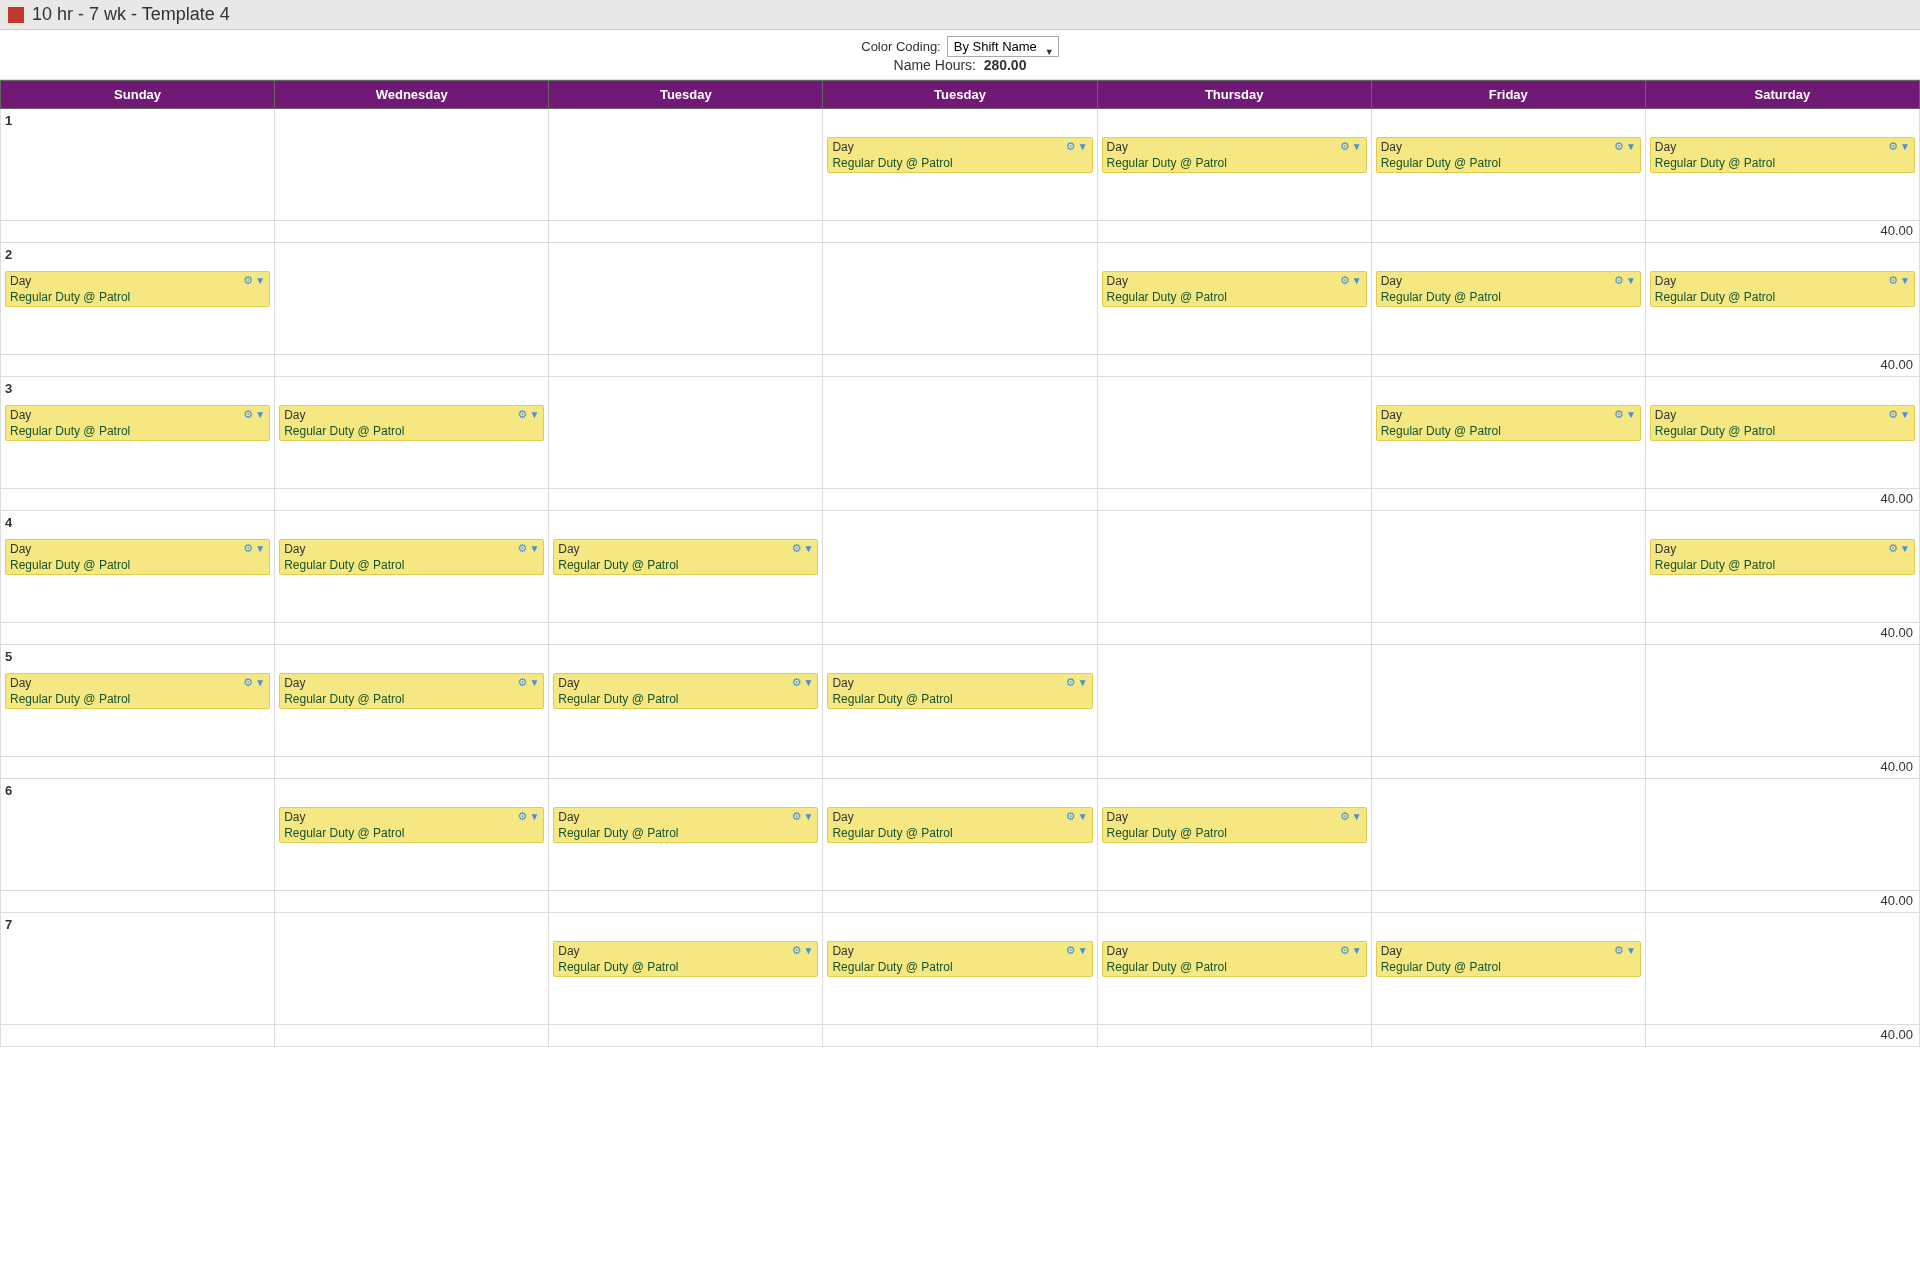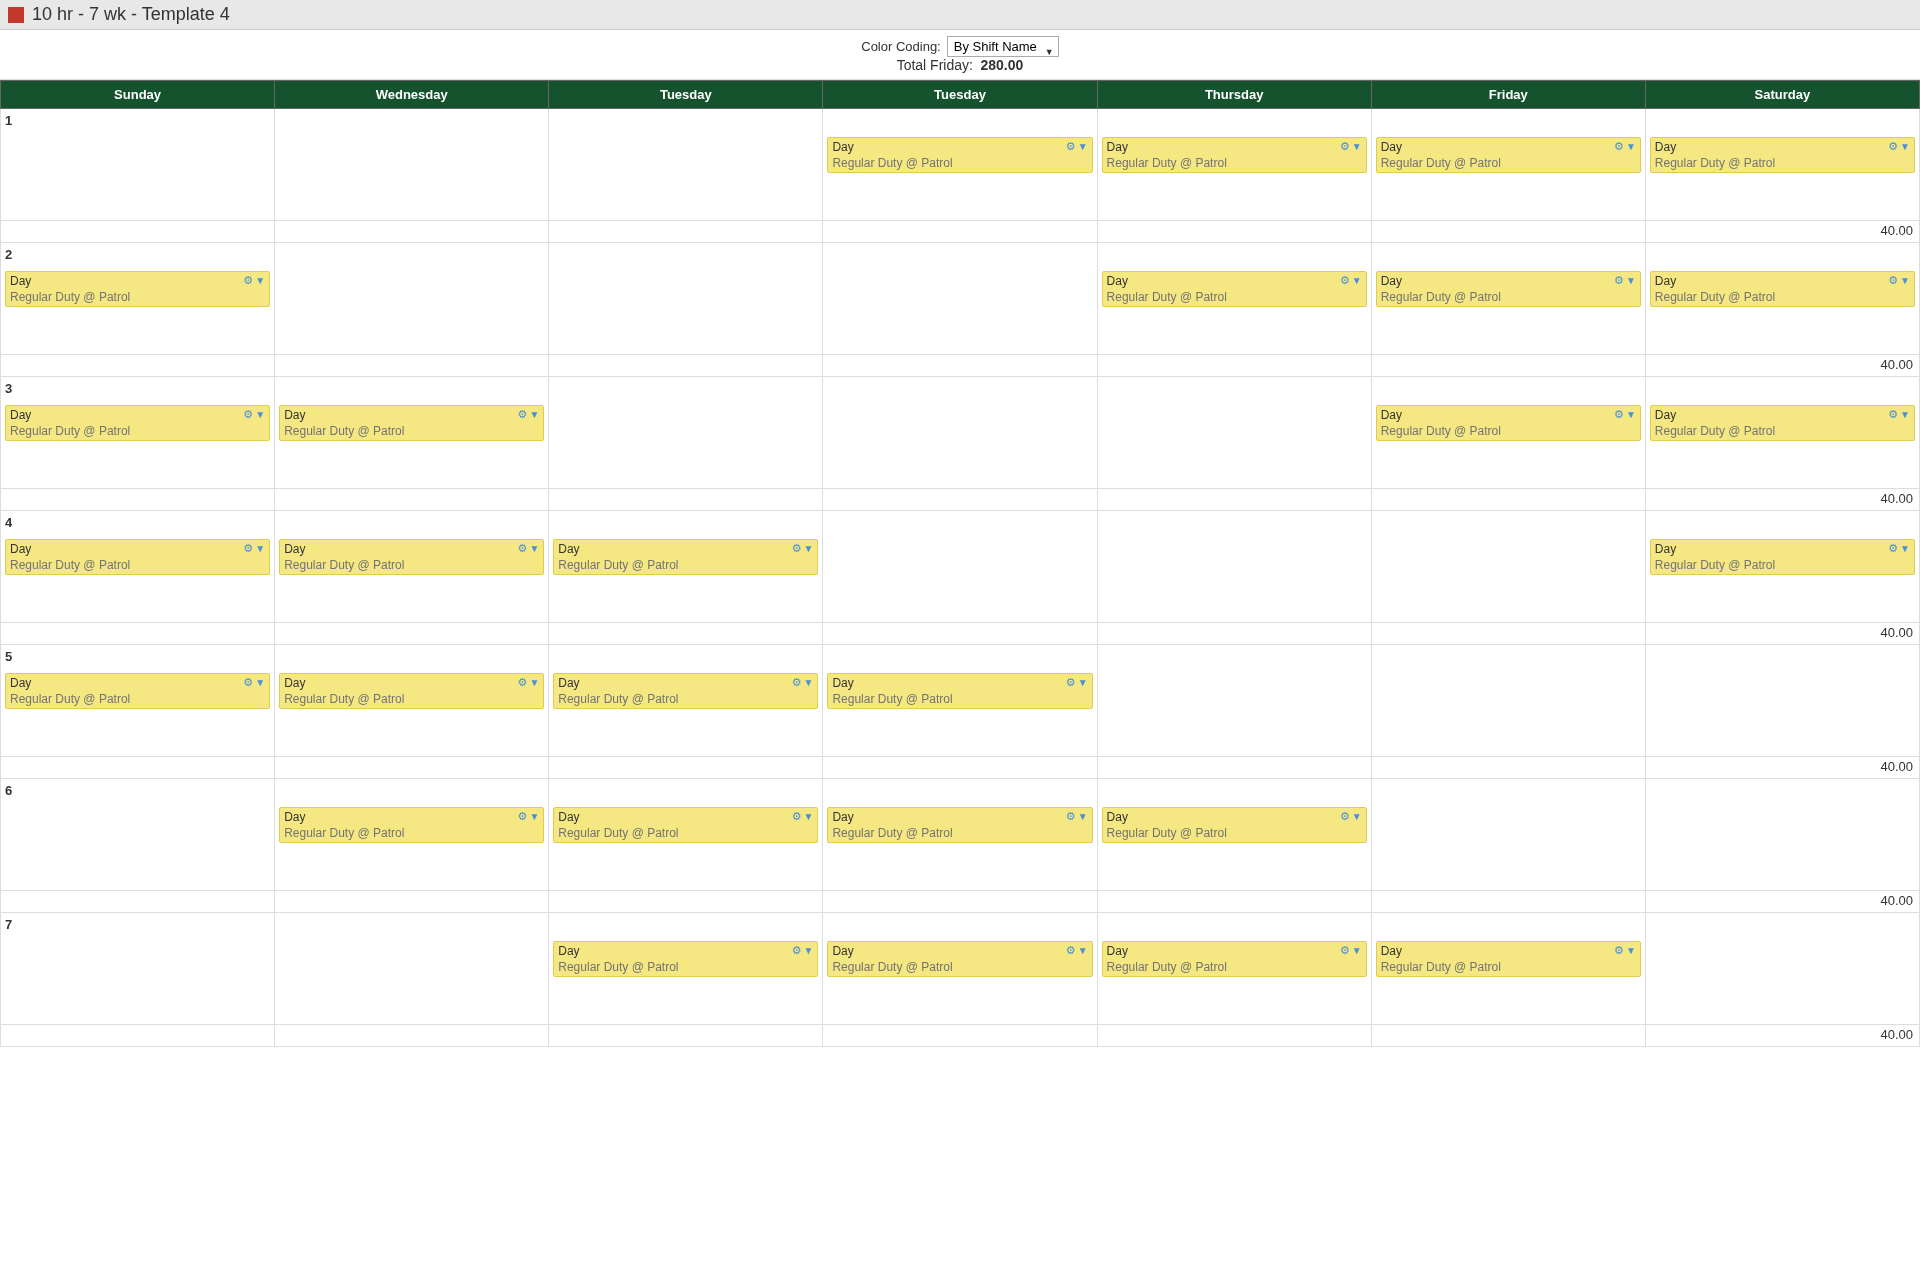--- a/index.html
+++ b/index.html
@@ -45,21 +45,21 @@
       right: 5px;
       pointer-events: none;
     }
     .total-hours { font-size: 14px; }
 
     #calendar {
       width: 100%;
       border-collapse: collapse;
     }
     #calendar thead th {
-      background: #14532d;
+      background: #701a75;
       color: #fff;
       text-align: center;
       padding: 6px 3px;
       font-weight: bold;
       font-size: 13px;
       border: 1px solid #666;
     }
     #calendar tbody td {
       border: 1px solid #ddd;
       vertical-align: top;
@@ -89,21 +89,21 @@
     .gear-icon {
       color: #4a90d9;
       font-size: 11px;
       cursor: pointer;
     }
     .dropdown-arrow {
       color: #4a90d9;
       font-size: 10px;
       cursor: pointer;
     }
-    .shift-detail { font-size: 12px; color: #737373; }
+    .shift-detail { font-size: 12px; color: #14532d; }
 
     table#calendar {
       table-layout: fixed;
     }
 
     tr.data-row td {
       height: 90px;
     }
     tr.hours-row td {
       height: 22px;
@@ -134,21 +134,21 @@
     <span class="color-coding-label">Color Coding:</span>
     <div class="select-wrapper">
       <select class="color-coding-select">
         <option>By Shift Name</option>
         <option>By Shift Type</option>
         <option>None</option>
       </select>
     </div>
   </div>
   <div>
-    <span class="total-hours">Total Friday:</span>
+    <span class="total-hours">Name Hours:</span>
     <strong class="total-hours" style="margin-left:4px;">280.00</strong>
   </div>
 </div>
 
 <table id="calendar">
   <thead>
     <tr>
       <th>Sunday</th>
       <th>Wednesday</th>
       <th>Tuesday</th>

